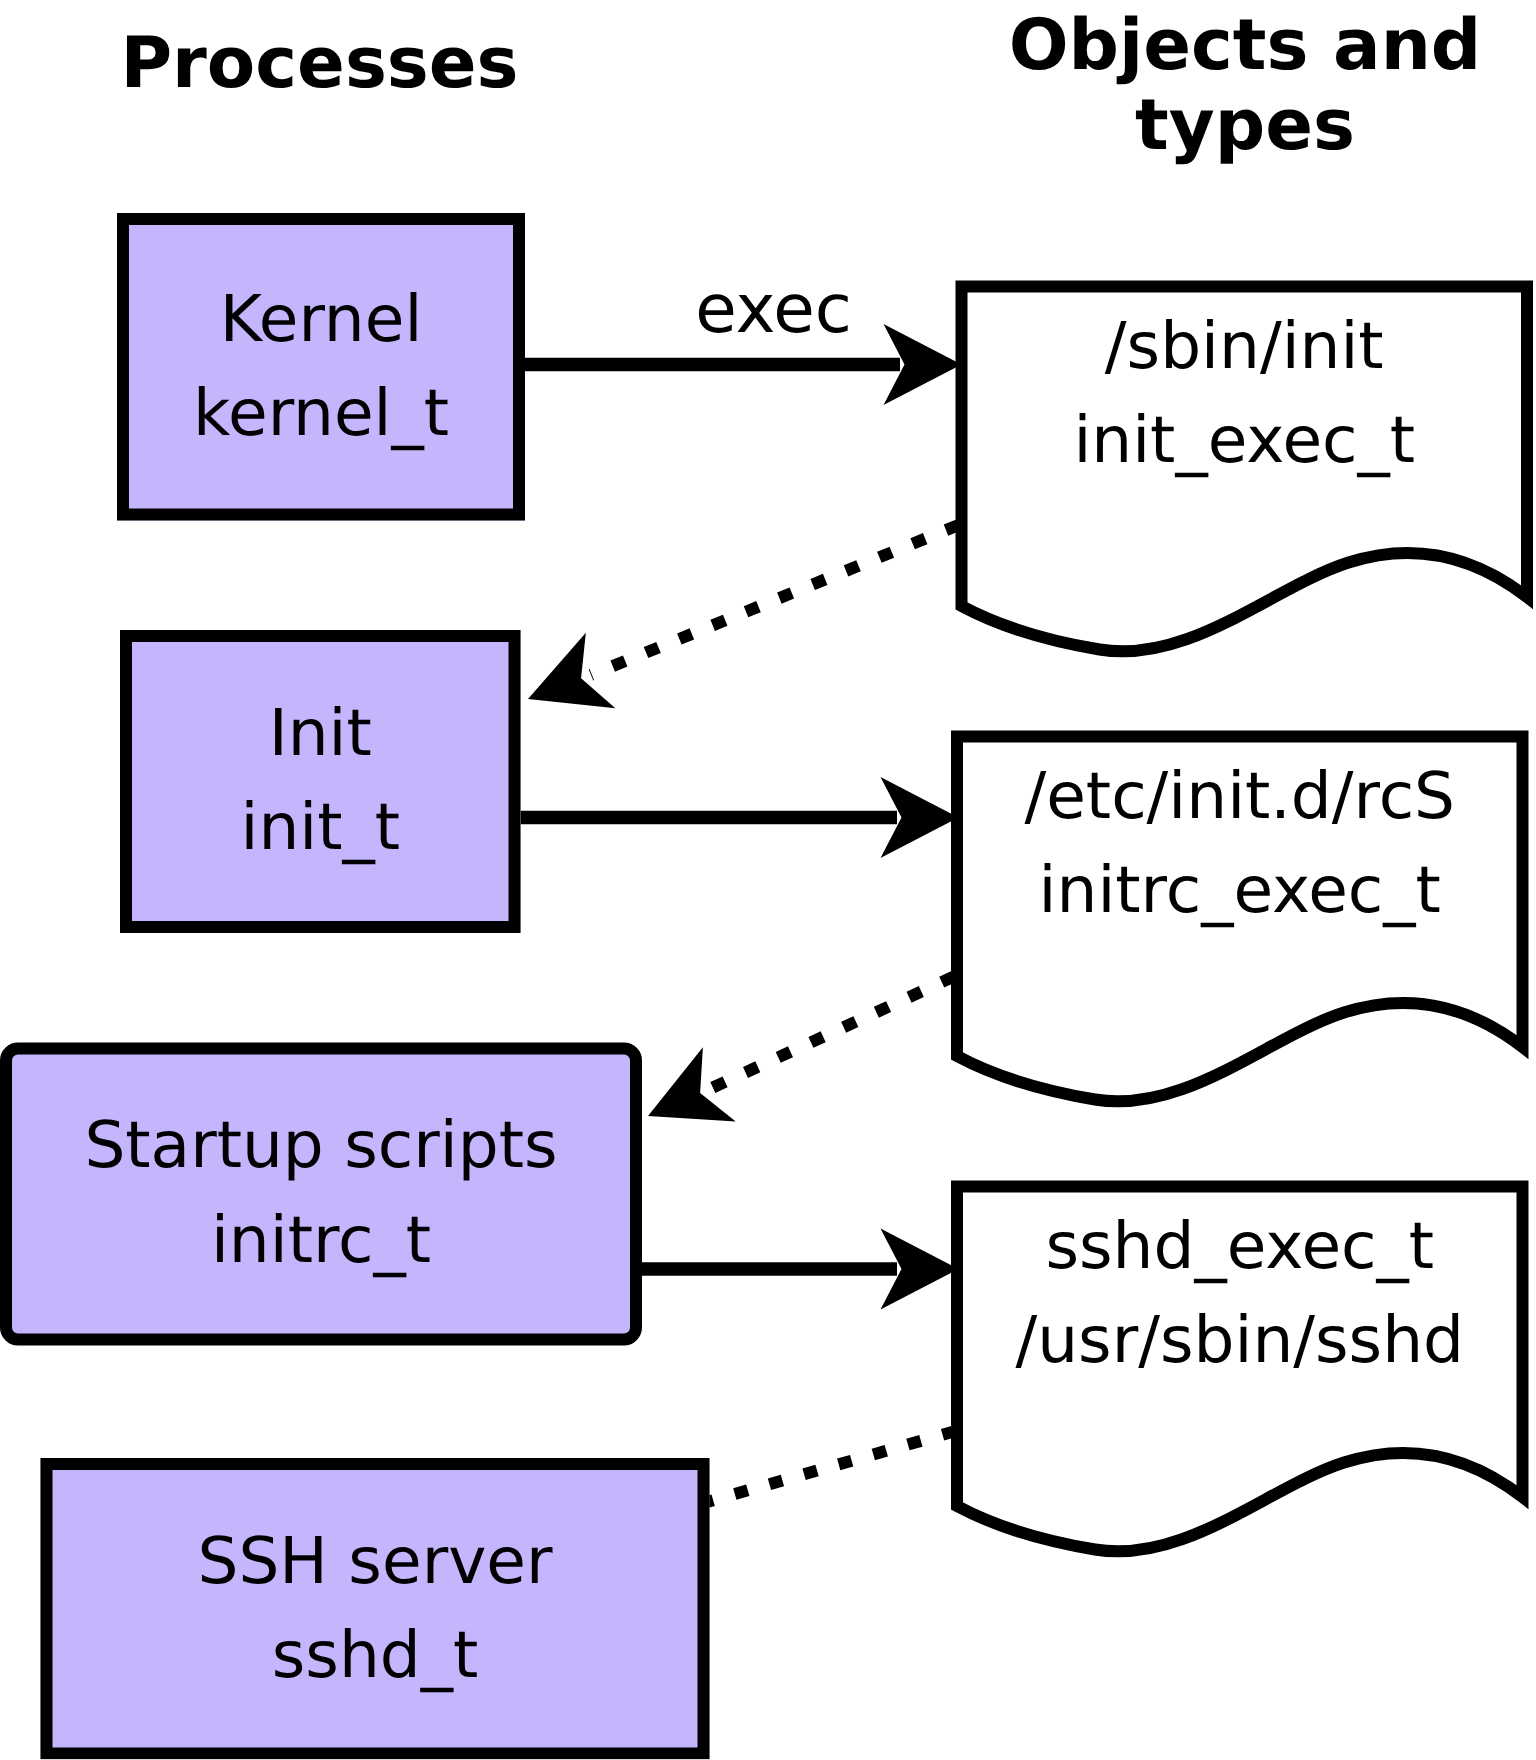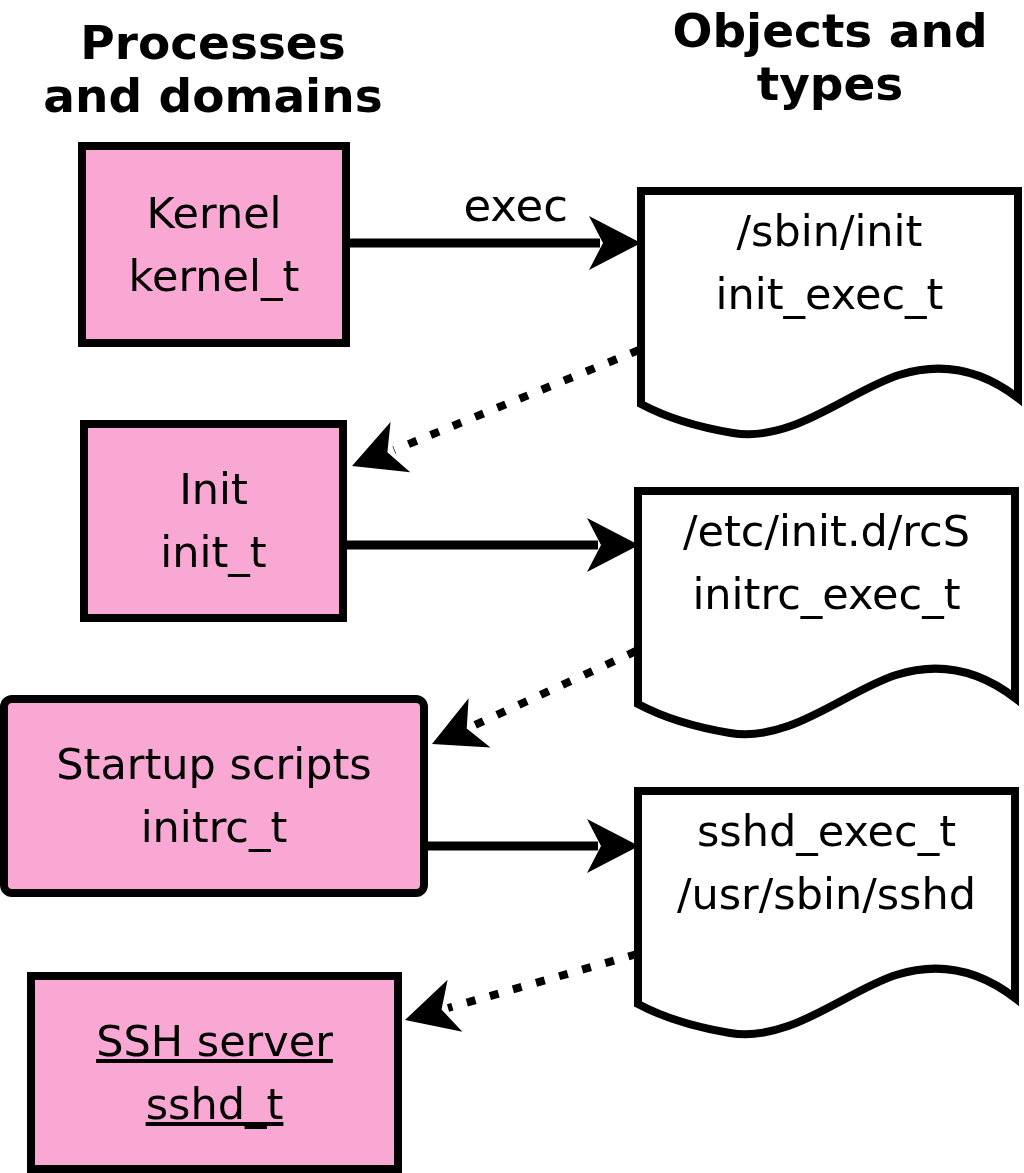--- a/index.html
+++ b/index.html
@@ -21,21 +21,21 @@
     text-align: center;
     font-weight: bold;
     font-size: 47px;
     line-height: 53px;
   }
   .ln { display: block; }
   .node {
     position: absolute;
     box-sizing: border-box;
     border: 8px solid #000000;
-    background: #f9a8d4;
+    background: #c4b5fd;
     display: flex;
     flex-direction: column;
     align-items: center;
     justify-content: center;
     text-align: left;
     font-size: 43px;
     line-height: 63px;
   }
   .doc-label {
     position: absolute;
@@ -91,42 +91,41 @@
       <use href="#arrowhead" transform="translate(432,744) rotate(156.1)" fill="#000000"></use>
     </g>
     <g>
       <line x1="637" y1="954" x2="448" y2="1008" stroke="#000000" stroke-width="8" stroke-dasharray="9 15"></line>
       <use href="#arrowhead" transform="translate(405,1020) rotate(164.1)" fill="#000000"></use>
     </g>
   </svg>
 
   <div class="hdr" style="left:23px; top:4px; width:380px;margin-top:12px;">
     <span class="ln">Processes</span>
-    <span class="ln">and domains</span>
   </div>
   <div class="hdr" style="left:640px; top:4px; width:380px;">
     <span class="ln">Objects and</span>
     <span class="ln">types</span>
   </div>
 
   <div class="edge-label" style="left:408px; top:182px; width:160px;text-align:right;">exec</div>
 
   <div class="node" style="left:78px; top:142px; width:272px; height:205px;">
     <span class="ln">Kernel</span>
     <span class="ln">kernel_t</span>
   </div>
   <div class="node" style="left:80px; top:420px; width:267px; height:202px;">
     <span class="ln">Init</span>
     <span class="ln">init_t</span>
   </div>
   <div class="node" style="left:0px; top:695px; width:428px; height:202px;border-radius:12px;">
     <span class="ln">Startup scripts</span>
     <span class="ln">initrc_t</span>
   </div>
-  <div class="node" style="left:27px; top:972px; width:375px; height:201px;text-decoration:underline;">
+  <div class="node" style="left:27px; top:972px; width:446px; height:201px;">
     <span class="ln">SSH server</span>
     <span class="ln">sshd_t</span>
   </div>
 
   <div class="doc-label" style="left:641px; top:200px; width:377px; height:200px;">
     <span class="ln">/sbin/init</span>
     <span class="ln">init_exec_t</span>
   </div>
   <div class="doc-label" style="left:638px; top:500px; width:377px; height:200px;">
     <span class="ln">/etc/init.d/rcS</span>

